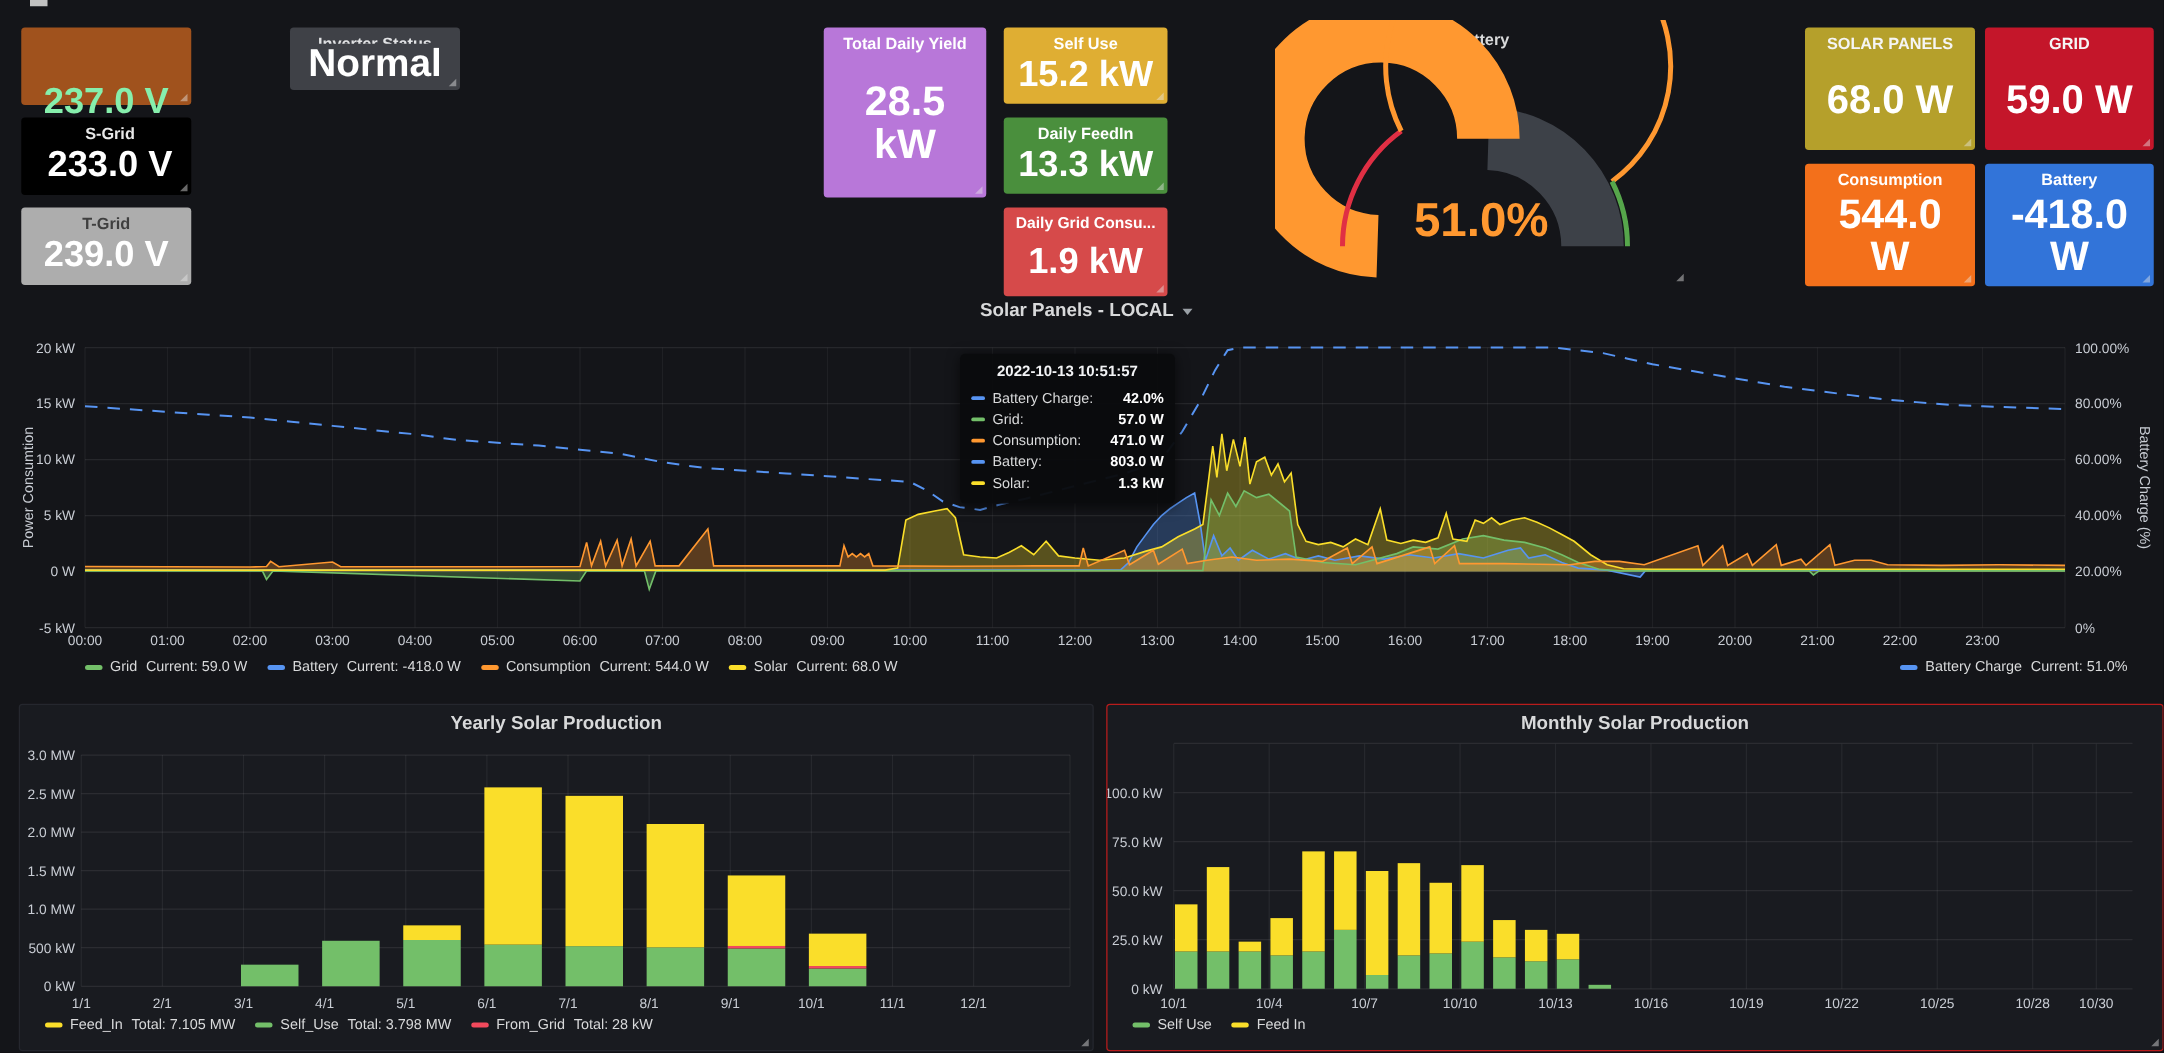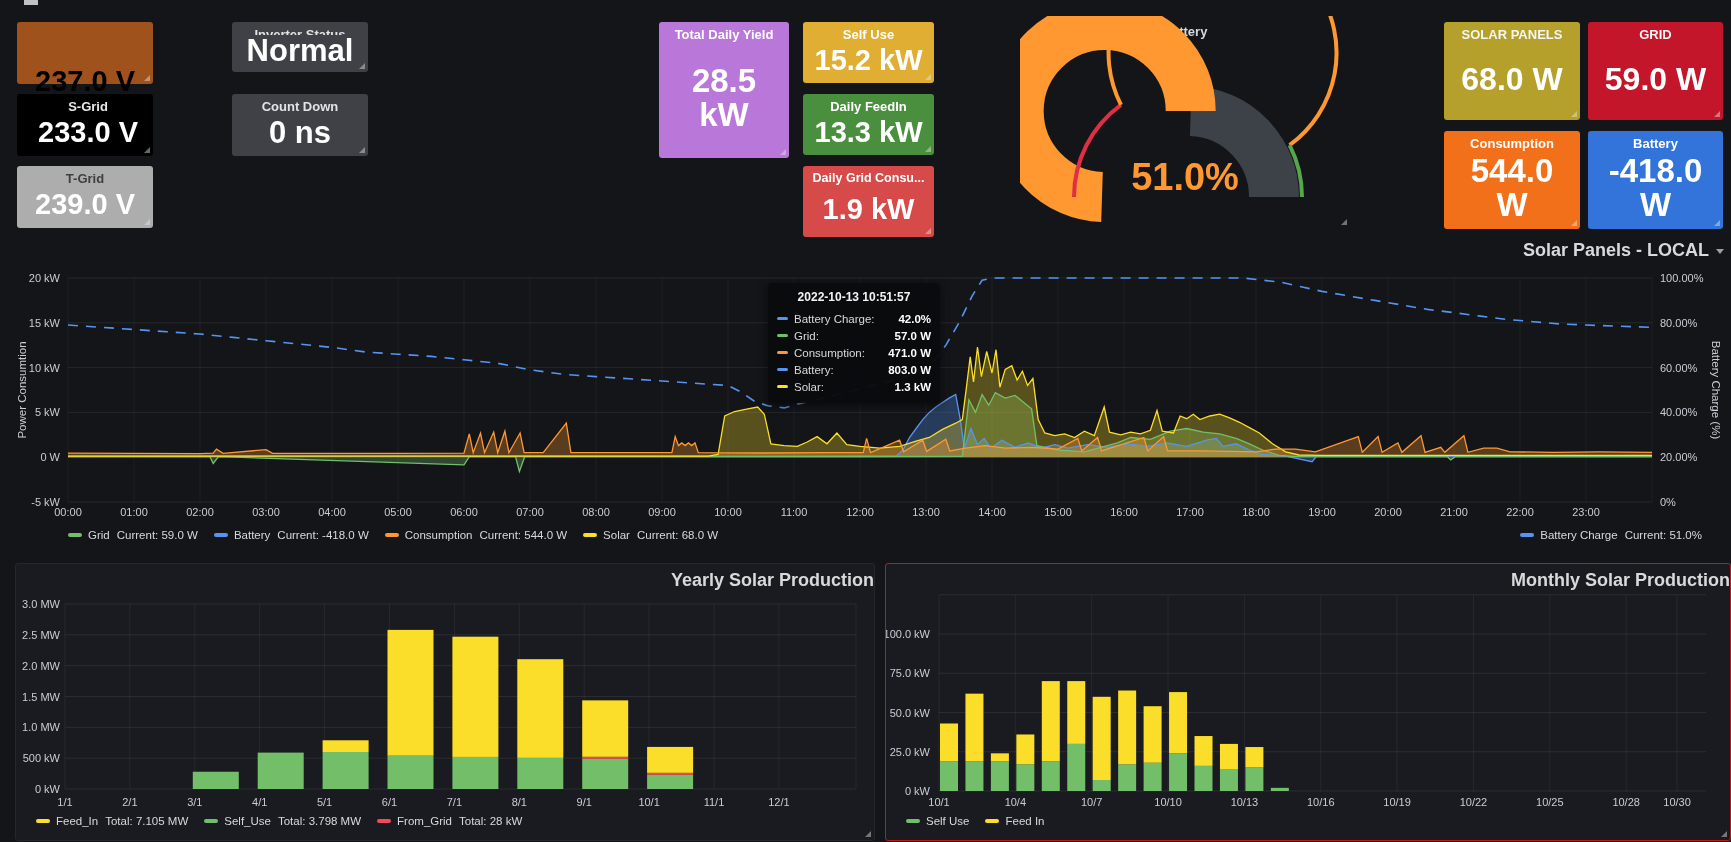--- a/index.html
+++ b/index.html
@@ -36,21 +36,21 @@
   #p-solar .stat-value,#p-gridw .stat-value{font-size:32px;}
   #p-cons .stat-value,#p-batt .stat-value{font-size:33px;}
   
   #p-gauge{left:1020px;top:16px;width:330px;height:212px;}
   .gauge-title{position:absolute;top:8px;width:100%;text-align:center;font-size:13px;font-weight:700;color:#D8D9DA;}
   #gauge-svg{position:absolute;left:0;top:0;}
   .gauge-value{position:absolute;top:140px;width:100%;text-align:center;
                font-size:38px;font-weight:700;color:#FF9830;}
   
   #p-main{left:14px;top:240px;width:1710px;height:306px;}
-  .chart-title{position:absolute;top:0;width:100%;text-align:right;font-size:18px;font-weight:700;color:#D8D9DA;}
+  .chart-title{position:absolute;top:0;width:100%;text-align:center;font-size:15px;font-weight:700;color:#D8D9DA;}
   .caret{display:inline-block;width:0;height:0;border-left:4px solid transparent;border-right:4px solid transparent;
          border-top:5px solid #9aa0a6;margin-left:7px;vertical-align:middle;}
   #main-svg{position:absolute;left:0;top:26px;}
   #main-tooltip{position:absolute;left:754px;top:43px;width:172px;background:rgba(10,11,13,0.97);
        border-radius:4px;padding:7px 9px 8px 9px;box-shadow:0 2px 10px rgba(0,0,0,0.6);z-index:5;}
   .tt-title{font-size:12px;font-weight:700;text-align:center;color:#F2F3F5;margin-bottom:6px;}
   .tt-row{display:flex;align-items:center;font-size:11.5px;height:17px;color:#D8D9DA;}
   .tt-row .val{margin-left:auto;font-weight:700;color:#FFFFFF;}
   .lg-dash{display:inline-block;width:14px;height:4px;border-radius:2px;margin-right:6px;vertical-align:middle;}
   .tt-row .lg-dash{width:11px;height:3px;}
@@ -69,37 +69,33 @@
   svg text{font-family:"Liberation Sans","DejaVu Sans",sans-serif;}
 </style>
 </head>
 <body>
 
 <div id="app">
   <div class="artifact"></div>
 
   <div class="panel stat rz" id="p-rgrid" style="background: rgb(160, 82, 29);">
     <div class="stat-title" style="color: rgba(0, 0, 0, 0.66);">R-Grid</div>
-    <div class="stat-value" style="color: #000000; margin-top: 40px;">237.0 V</div>
+    <div class="stat-value" style="color: #86efac; margin-top: 40px;">237.0 V</div>
   </div>
   <div class="panel stat rz" id="p-sgrid" style="background: rgb(0, 0, 0); padding-left: 12px;">
     <div class="stat-title" style="color: rgb(232, 232, 232);">S-Grid</div>
     <div class="stat-value" style="color: rgb(255, 255, 255);">233.0 V</div>
   </div>
   <div class="panel stat rz" id="p-tgrid" style="background: rgb(173, 173, 173);">
     <div class="stat-title" style="color: rgb(63, 63, 63);">T-Grid</div>
     <div class="stat-value" style="color: rgb(255, 255, 255);">239.0 V</div>
   </div>
   <div class="panel stat rz" id="p-inverter" style="background: rgb(63, 65, 71);">
     <div class="stat-title" style="color: rgb(226, 227, 229);">Inverter Status</div>
     <div class="stat-value" style="color: rgb(255, 255, 255);">Normal</div>
-  </div>
-  <div class="panel stat rz" id="p-count" style="background: rgb(63, 65, 71);">
-    <div class="stat-title" style="color: rgb(226, 227, 229);">Count Down</div>
-    <div class="stat-value" style="color: rgb(255, 255, 255);">0 ns</div>
   </div>
   <div class="panel stat rz" id="p-tdy" style="background: rgb(184, 119, 217);">
     <div class="stat-title" style="color: rgb(255, 255, 255);">Total Daily Yield</div>
     <div class="stat-value" style="color: rgb(255, 255, 255);">28.5 kW</div>
   </div>
   <div class="panel stat rz" id="p-selfuse" style="background: rgb(223, 174, 51);">
     <div class="stat-title" style="color: rgb(255, 255, 255);">Self Use</div>
     <div class="stat-value" style="color: rgb(255, 255, 255);">15.2 kW</div>
   </div>
   <div class="panel stat rz" id="p-feedin" style="background: rgb(74, 143, 61);">

